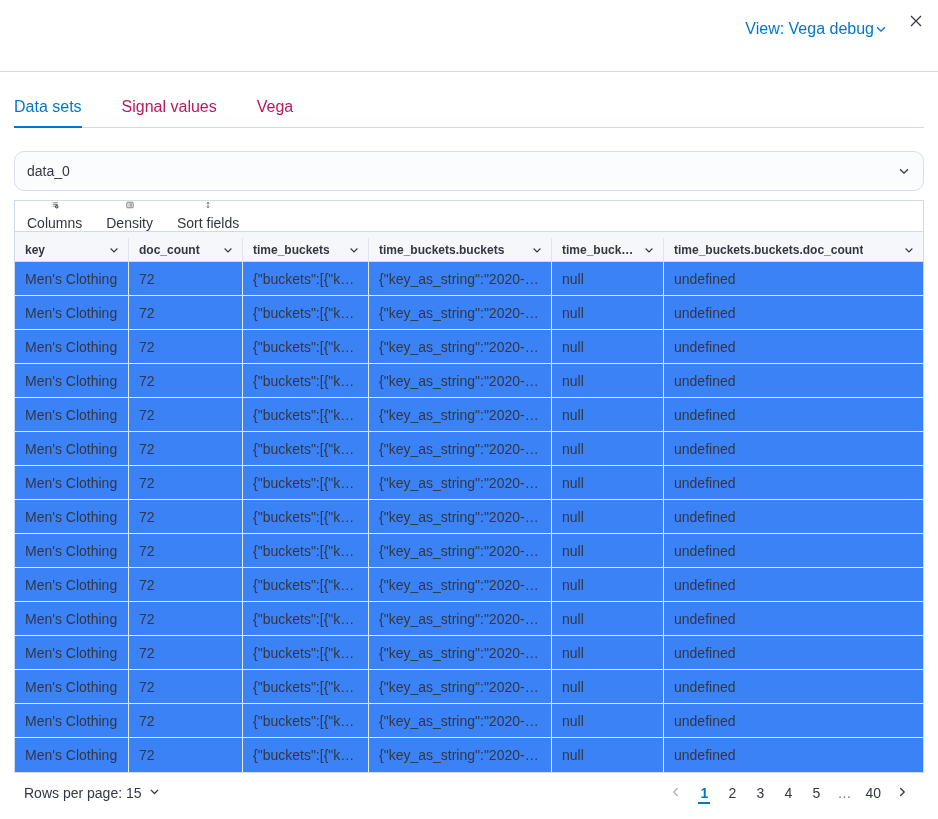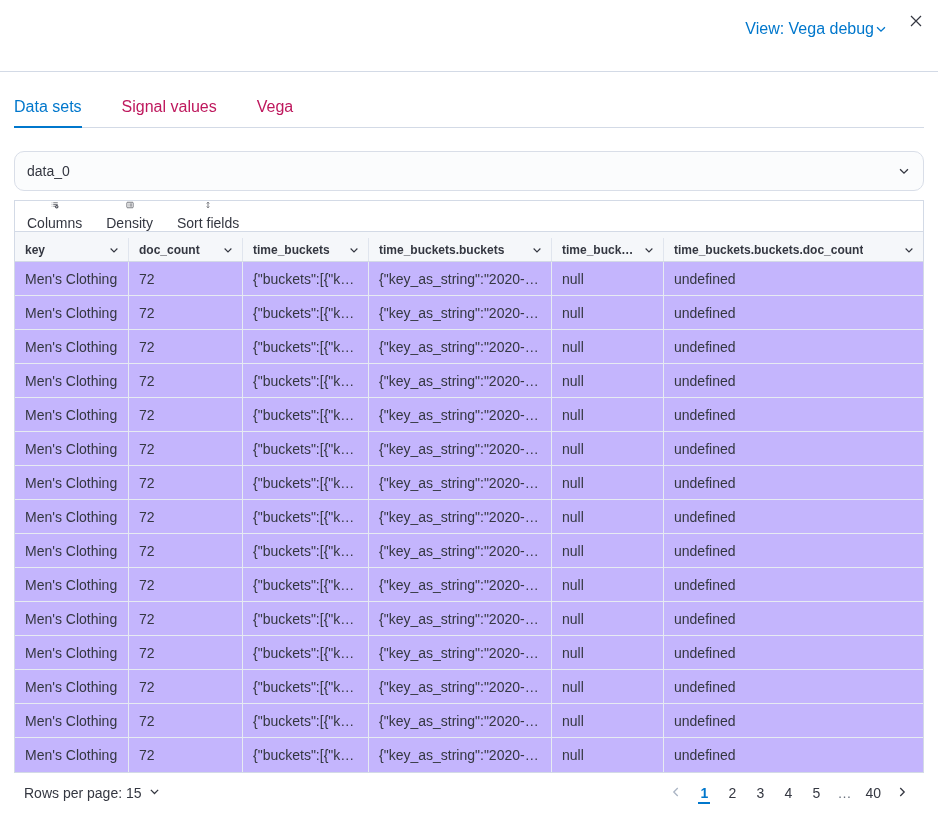--- a/index.html
+++ b/index.html
@@ -40,21 +40,21 @@
   .toolbar-btn svg { stroke:#343741; fill:none; }
 
   .grid-header { display:flex; background:#f5f7fa; border-bottom:1px solid #d3dae6; height:30px; }
   .hcell { display:flex; align-items:center; justify-content:space-between; padding:0 8px 0 10px;
     border-right:1px solid #e0e5ee; font-weight:bold; font-size:12px; overflow:hidden;
     white-space:nowrap; cursor:pointer;margin-top:6px; }
   .hcell:last-child { border-right:none; }
   .hlabel { overflow:hidden; white-space:nowrap; }
   .hcell .chev { flex:0 0 auto; margin-left:4px; stroke:#343741; }
 
-  .grid-row { display:flex; height:34px; border-bottom:1px solid #e6ebf2; background:#c4b5fd; }
+  .grid-row { display:flex; height:34px; border-bottom:1px solid #e6ebf2; background:#3b82f6; }
   .grid-row:last-child { border-bottom:none; }
   .cell { display:flex; align-items:center; padding:0 10px; font-size:14px;
     border-right:1px solid #e6ebf2; overflow:hidden; white-space:nowrap; }
   .cell:last-child { border-right:none; }
 
   .col-0 { flex:0 0 114px; } .col-1 { flex:0 0 114px; } .col-2 { flex:0 0 126px; }
   .col-3 { flex:0 0 183px; } .col-4 { flex:0 0 112px; } .col-5 { flex:1 1 auto; }
 
   
   .grid-footer { width:910px; margin:8px auto 0; display:flex; align-items:center;

